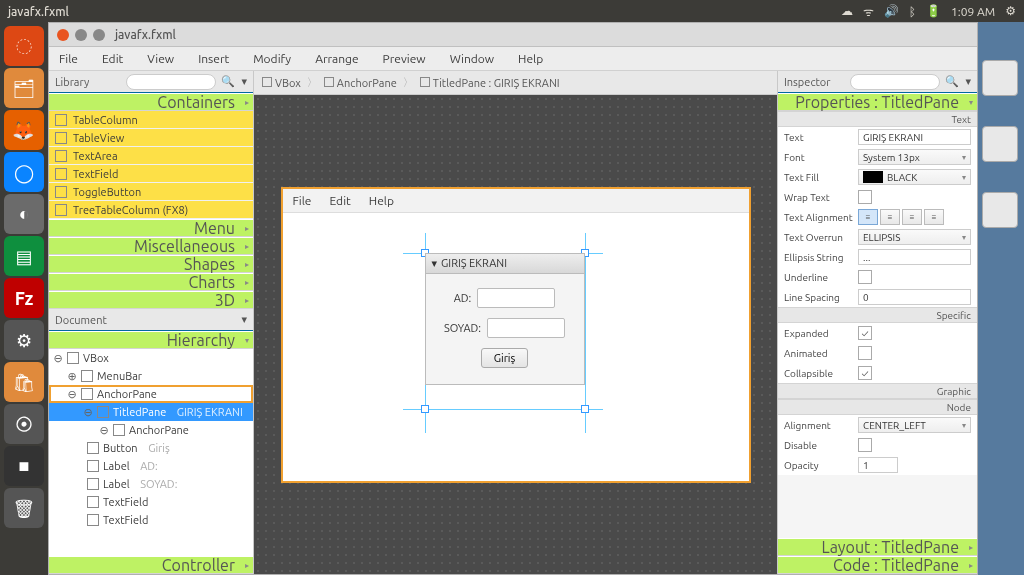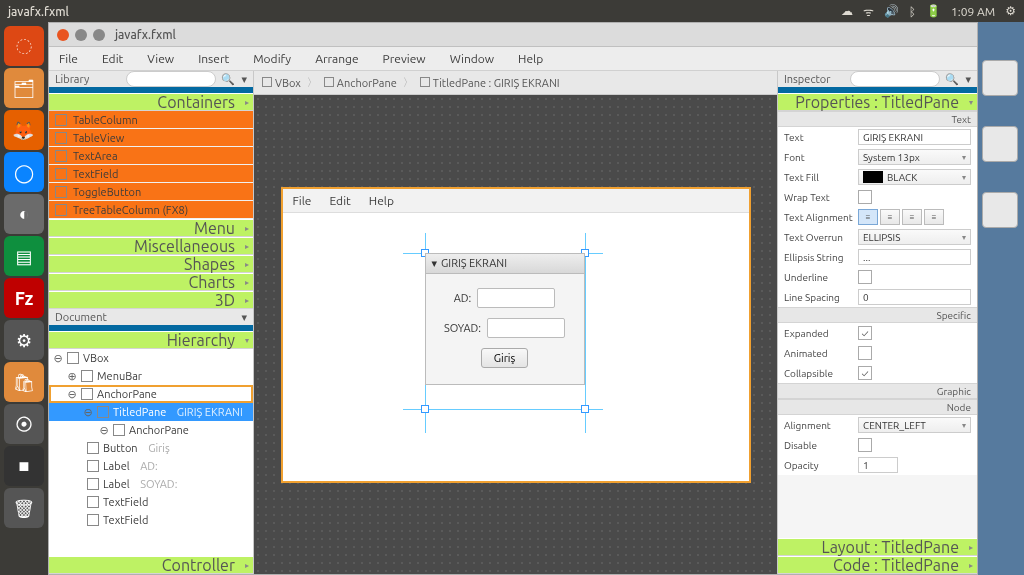--- a/index.html
+++ b/index.html
@@ -39,27 +39,27 @@
 .wb-max { background: #888; }
 .app-titlebar .wtitle { font-size: 12px; color: #555; font-weight: 500; margin-left: 4px; }
 
 .app-menubar { height: 24px; background: #ededed; display: flex; align-items: center; padding: 0 10px; gap: 24px; font-size: 12px; color: #3c3c3c; border-bottom: 1px solid #d0d0d0; }
 .app-menubar span { cursor: default; }
 
 .app-body { flex: 1; display: flex; min-height: 0; }
 
 
 .leftcol { width: 205px; background: #f5f5f5; border-right: 1px solid #c8c8c8; display: flex; flex-direction: column; font-size: 11px; color: #3c3c3c; }
-.panel-head { height: 22px; background: #e8e8e8; border-bottom: 6px solid #0369a1; display: flex; align-items: center; padding: 0 6px; font-size: 11px; color: #555; }
+.panel-head { height: 22px; background: #e8e8e8; border-bottom: 1px solid #0369a1; display: flex; align-items: center; padding: 0 6px; font-size: 11px; color: #555; }
 .panel-head .srchbox { width: 90px; height: 16px; border: 1px solid #ccc; border-radius: 8px; margin-left: auto; background: #fff; }
 .panel-head .gear { margin-left: 6px; }
 .accordion-item { height: 18px; background: #bef264; border-top: 1px solid #fff; border-bottom: 1px solid #d4d4d4; display: flex; align-items: center; justify-content: flex-end; padding: 0 18px 0 6px; font-size: 16px; color: #555; position: relative; }
 .accordion-item::after { content: "▾"; position: absolute; right: 4px; font-size: 8px; color: #888; }
 .accordion-item.up::after { content: "▸"; }
-.lib-list { background: #f97316; }
+.lib-list { background: #fde047; }
 .lib-row { height: 18px; display: flex; align-items: center; gap: 6px; padding: 0 6px; border-bottom: 1px solid #f0f0f0; }
 .lib-row .ic { width: 12px; height: 12px; border: 1px solid #888; }
 
 .doc-tree { flex: 1; background: #fff; overflow: hidden; }
 .tree-row { height: 18px; display: flex; align-items: center; gap: 4px; padding: 0 4px; font-size: 11px; white-space: nowrap; }
 .tree-row .tw { display: inline-block; width: 10px; text-align: center; color: #666; }
 .tree-row .ic { width: 12px; height: 12px; border: 1px solid #888; display: inline-block; }
 .tree-row .muted { color: #aaa; }
 .tree-row.sel-orange { background: #fff; outline: 2px solid #f0a030; outline-offset: -2px; }
 .tree-row.sel-blue { background: #3399ff; color: #fff; }

